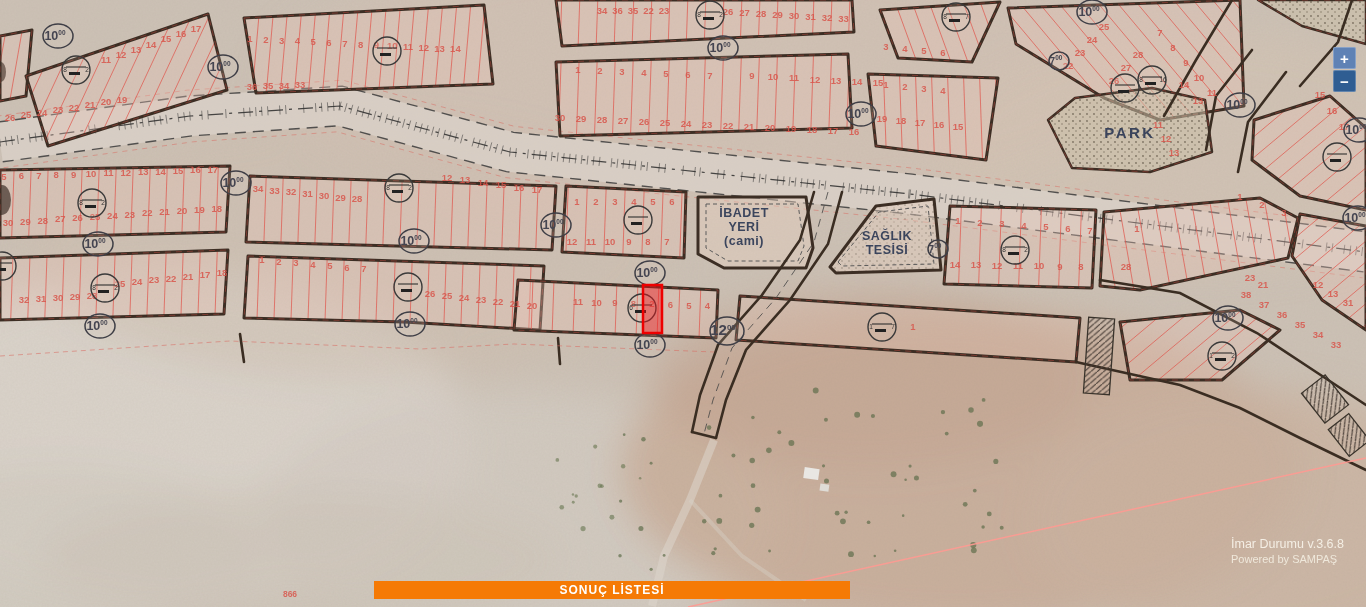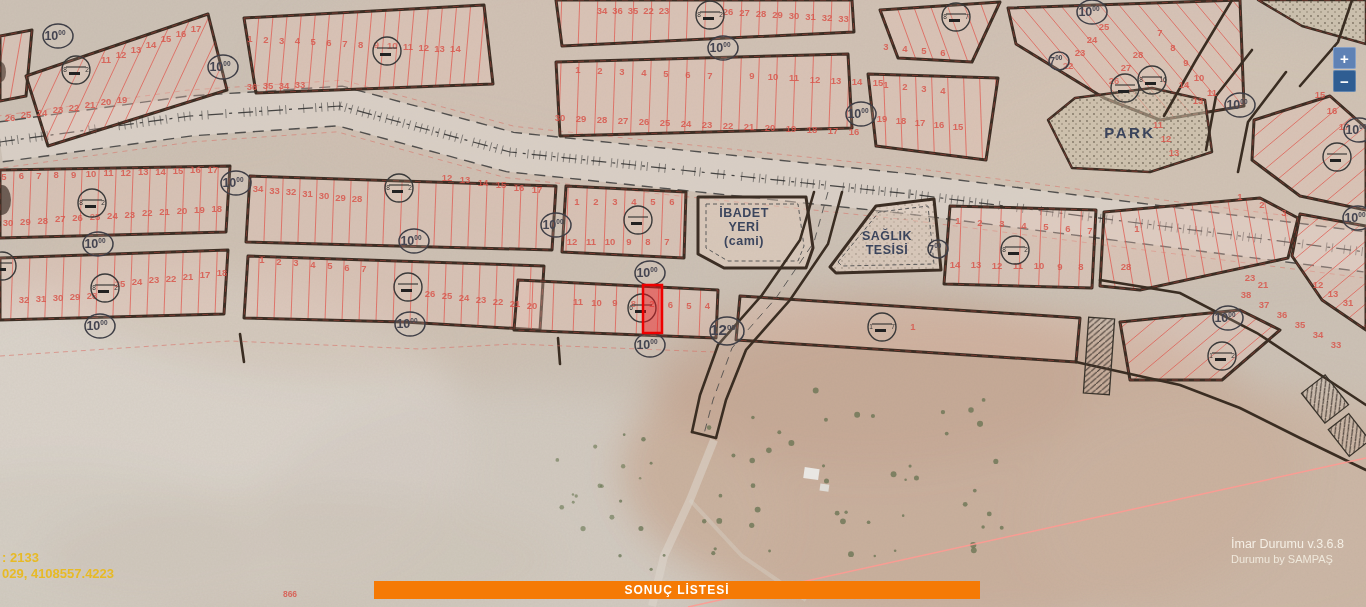--- a/index.html
+++ b/index.html
@@ -9,21 +9,21 @@
   }
   #map-wrap{position:absolute;inset:0}
   #map-svg{display:block;width:1366px;height:607px}
   .zoombox{position:absolute;top:47px;left:1333px;display:flex;flex-direction:column;gap:1px;z-index:6}
   .zbtn{
     width:23px;height:22px;color:#fff;border:none;border-radius:2px;padding:0;cursor:pointer;
     font:700 15px/21px "Liberation Sans",sans-serif;text-align:center;
     box-shadow:0 0 0 1px rgba(255,255,255,.25) inset;
   }
   .resultbar{
-    position:absolute;left:374px;top:581px;width:606px;height:18px;border:none;cursor:pointer;
+    position:absolute;left:374px;top:581px;width:476px;height:18px;border:none;cursor:pointer;
     color:#ffffff;font:700 12px/18px "Liberation Sans",sans-serif;letter-spacing:1px;text-align:center;z-index:6;padding:0;
   }
   .coords{position:absolute;left:2px;top:550px;z-index:5;font:700 13px/16px "Liberation Sans",sans-serif}
   .coords div{white-space:nowrap}
   .credits{position:absolute;left:1231px;top:536px;z-index:5;color:#f4eee4}
   .credits .l1{font:400 12.5px/16px "Liberation Sans",sans-serif}
   .credits .l2{font:400 11px/14px "Liberation Sans",sans-serif;color:#efe8db}
 </style>
 </head>
 <body>
@@ -804,24 +804,20 @@
         </g>
       </g>
       <rect x="643" y="285" width="19" height="48" fill="rgba(240,20,25,0.45)" stroke="#ee0000" stroke-width="2.5"></rect>
     </svg>
 
   <div class="zoombox">
     <button class="zbtn" id="zoom-in" style="background: rgb(95, 130, 181);">+</button>
     <button class="zbtn" id="zoom-out" style="background: rgb(47, 93, 146);">−</button>
   </div>
 
-  <div class="coords" id="coords" style="color: rgb(231, 186, 37);">
-    <div>: 2133</div>
-    <div>029, 4108557.4223</div>
-  </div>
 
   <div class="credits">
     <div class="l1">İmar Durumu v.3.6.8</div>
-    <div class="l2">Durumu by SAMPAŞ</div>
+    <div class="l2">Powered by SAMPAŞ</div>
   </div>
 
   <button class="resultbar" id="result-btn" style="background: rgb(245, 122, 5);">SONUÇ LİSTESİ</button>
 </div>
 
 </body></html>

